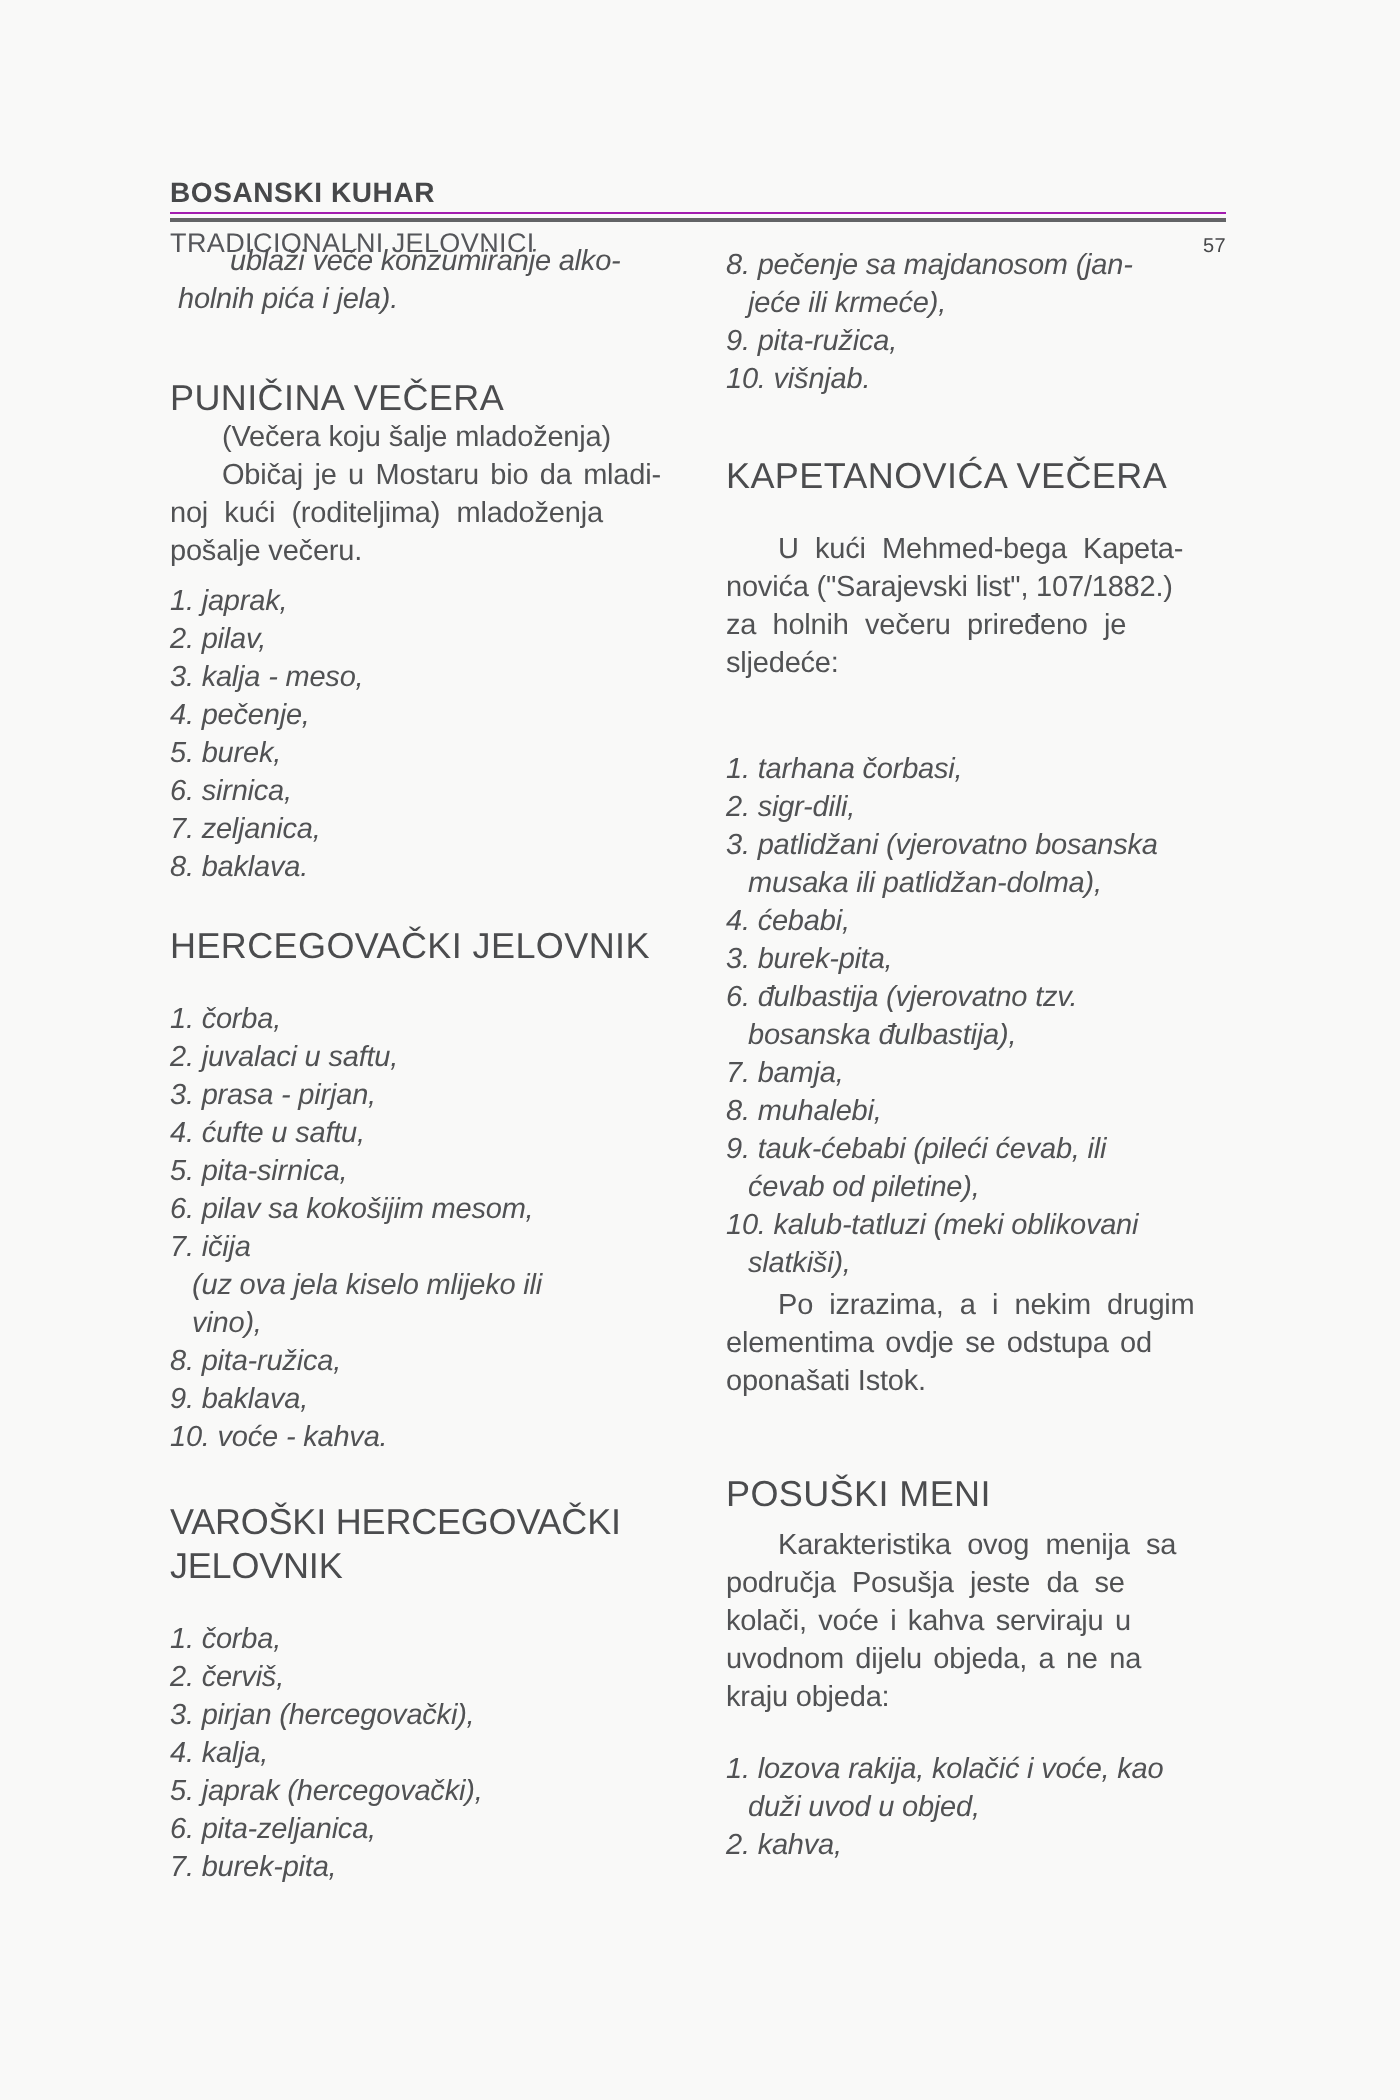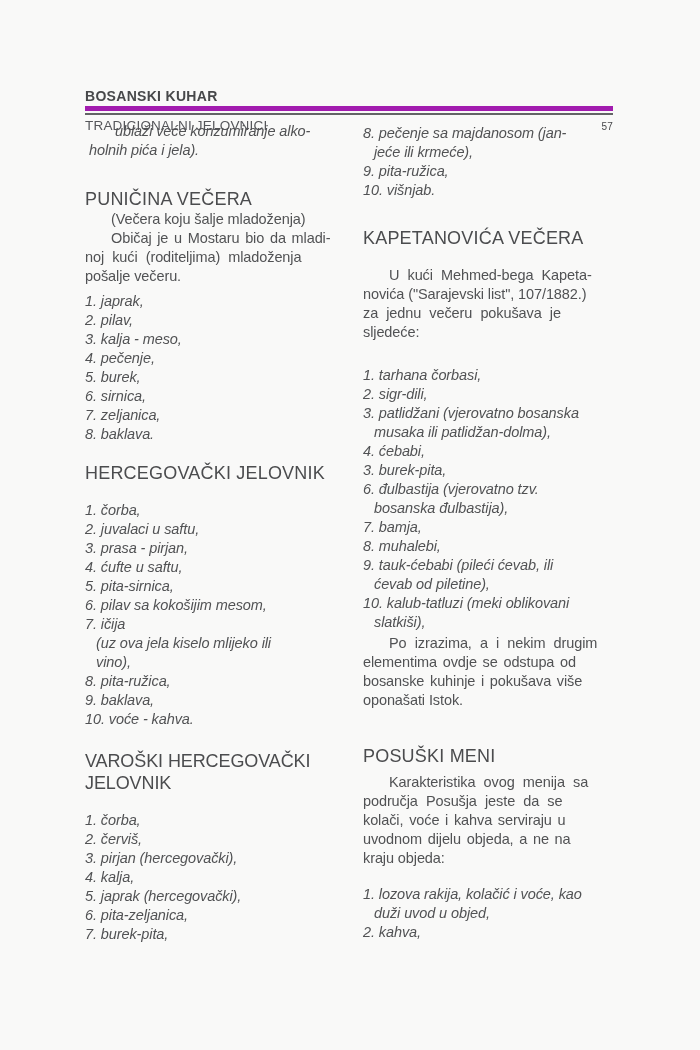--- a/index.html
+++ b/index.html
@@ -11,21 +11,21 @@
     overflow:hidden;
     position:relative;
   }
   .page { position:absolute; inset:0; }
 
   
   .hdr { position:absolute; left:85px; top:88px; width:528px; }
   .hdr-title {
     font-size:14px; font-weight:bold; color:#47484a;
     letter-spacing:0.3px; padding-bottom:2px;
-    border-bottom:5px solid #a21caf;
+    border-bottom:1px solid #a21caf;
   }
   .hdr-rule { border-top:2px solid #636466; margin-top:2px; }
   .hdr-row2 {
     display:flex; justify-content:space-between; align-items:baseline;
     margin-top:3px; font-size:13.5px; color:#55565a; letter-spacing:0.2px;
   }
   .hdr-pagenum { color:#47484a; font-size:10px; }
 
   
   .col { position:absolute; top:117px; }
@@ -131,45 +131,44 @@
         <div class="ln cont">jeće ili krmeće),</div>
         <div class="ln">9. pita-ružica,</div>
         <div class="ln">10. višnjab.</div>
       </div>
 
     <div class="heading" style="margin-top:27px">KAPETANOVIĆA VEČERA</div>
 
     <div style="margin-top:17px">
         <div class="ln ind jw">U kući Mehmed-bega Kapeta-</div>
         <div class="ln">novića ("Sarajevski list", 107/1882.)</div>
-        <div class="ln jw">za jednu večeru pokušava je</div>
+        <div class="ln jw">za holnih večeru priređeno je</div>
         <div class="ln">sljedeće:</div>
       </div>
 
-    <div class="italic" style="margin-top:24px">
+    <div class="italic" style="margin-top:34px">
         <div class="ln">1. tarhana čorbasi,</div>
         <div class="ln">2. sigr-dili,</div>
         <div class="ln">3. patlidžani (vjerovatno bosanska</div>
         <div class="ln cont">musaka ili patlidžan-dolma),</div>
         <div class="ln">4. ćebabi,</div>
         <div class="ln">3. burek-pita,</div>
         <div class="ln">6. đulbastija (vjerovatno tzv.</div>
         <div class="ln cont">bosanska đulbastija),</div>
         <div class="ln">7. bamja,</div>
         <div class="ln">8. muhalebi,</div>
         <div class="ln">9. tauk-ćebabi (pileći ćevab, ili</div>
         <div class="ln cont">ćevab od piletine),</div>
         <div class="ln">10. kalub-tatluzi (meki oblikovani</div>
         <div class="ln cont">slatkiši),</div>
       </div>
 
     <div style="margin-top:2px">
         <div class="ln ind jw">Po izrazima, a i nekim drugim</div>
         <div class="ln jm">elementima ovdje se odstupa od</div>
-        <div class="ln jm">bosanske kuhinje i pokušava više</div>
         <div class="ln">oponašati Istok.</div>
       </div>
 
     <div class="heading" style="margin-top:35px">POSUŠKI MENI</div>
 
     <div style="margin-top:6px">
         <div class="ln ind jw">Karakteristika ovog menija sa</div>
         <div class="ln jw">područja Posušja jeste da se</div>
         <div class="ln jm">kolači, voće i kahva serviraju u</div>
         <div class="ln jm">uvodnom dijelu objeda, a ne na</div>

